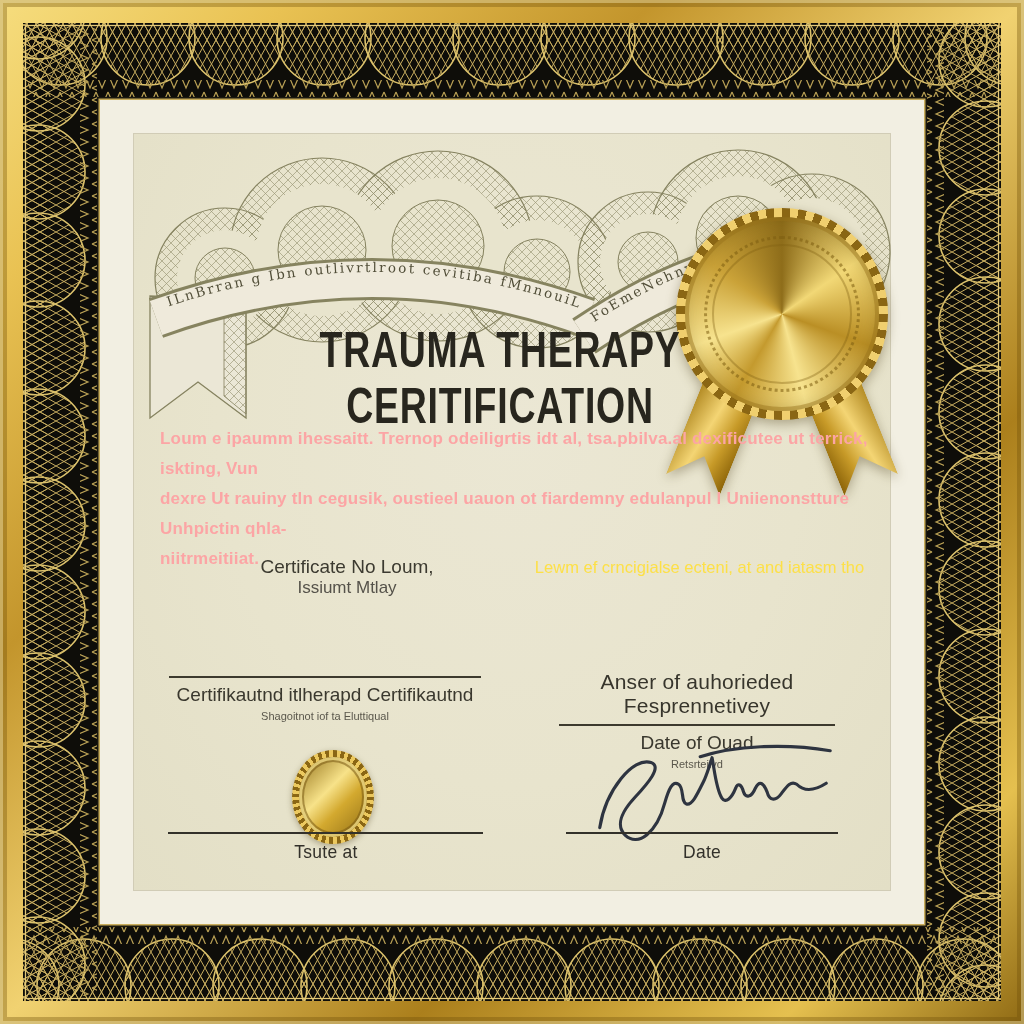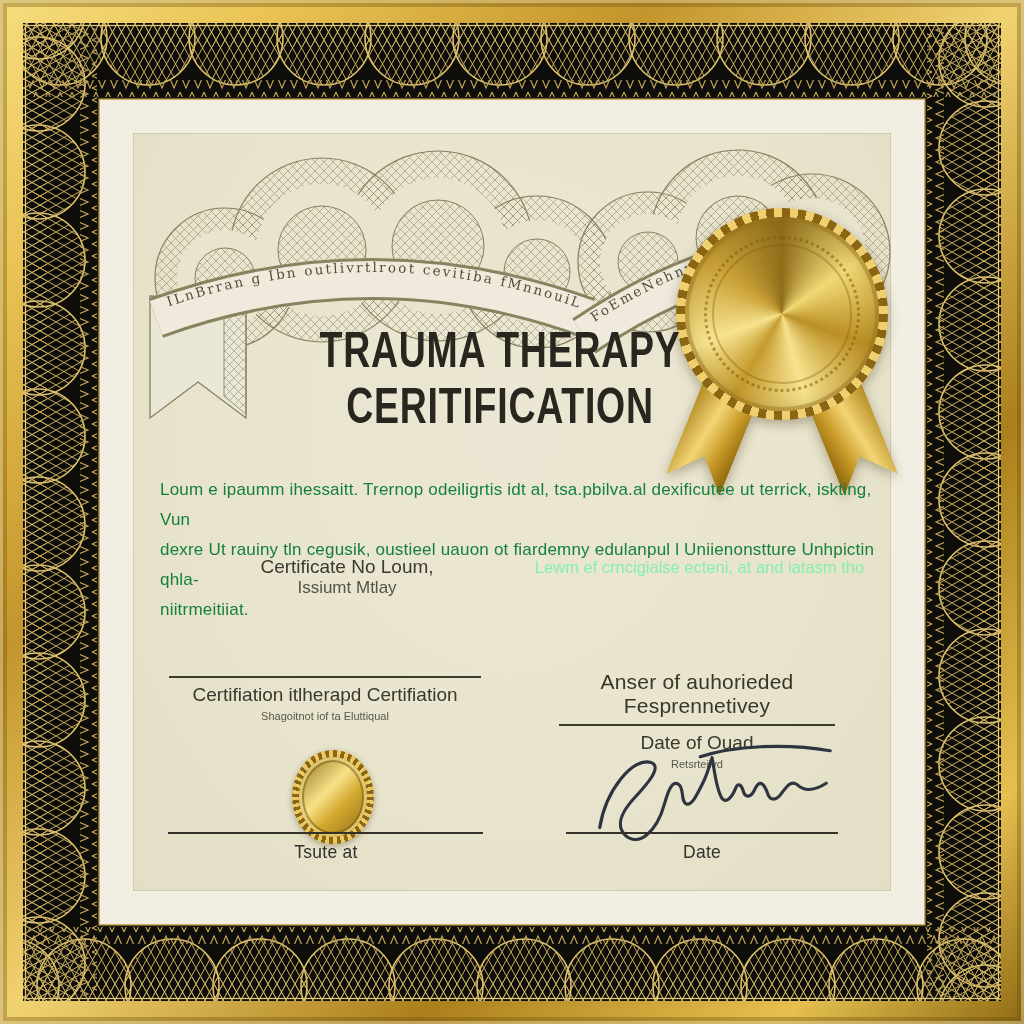--- a/index.html
+++ b/index.html
@@ -25,26 +25,26 @@
     box-shadow:0 0 0 1px rgba(150,140,100,.35);
   }
   .border-svg,.guilloche-svg{position:absolute;left:0;top:0;width:1024px;height:1024px;pointer-events:none;}
   
   .title-wrap{position:absolute;left:150px;top:322px;width:700px;text-align:center;color:#28261e;}
   .title-line{
     font-weight:700;font-size:48px;line-height:56px;letter-spacing:1px;
     transform:scaleX(.78) scaleY(1.06);transform-origin:50% 50%;white-space:nowrap;
   }
   
-  .body-par{position:absolute;left:160px;top:475px;width:734px;color:#15803d;font-size:17px;line-height:30px;letter-spacing:.2px;}
+  .body-par{position:absolute;left:160px;top:424px;width:734px;color:#fca5a5;font-size:17px;line-height:30px;letter-spacing:.2px;font-weight:bold;}
   
   .info-left{position:absolute;left:187px;top:556px;width:320px;text-align:center;color:#3c3a30;}
   .info-left .l1{font-size:19px;}
   .info-left .l2{font-size:17px;color:#55524a;}
-  .info-right{position:absolute;left:512px;top:558px;width:375px;text-align:center;color:#86efac;}
+  .info-right{position:absolute;left:512px;top:558px;width:375px;text-align:center;color:#fde047;}
   .info-right .l1{font-size:16.5px;}
   .info-right .l2{font-size:16.5px;margin-top:8px;}
   
   .field{position:absolute;width:330px;text-align:center;color:#37352c;}
   .field .label{font-size:21px;letter-spacing:.2px;}
   .field .rule{border:0;border-top:2px solid #3d3a2e;margin:6px auto 0 auto;}
   .field .f1{font-size:19px;margin-top:6px;color:#3a382e;}
   .field .f2{font-size:11px;margin-top:4px;color:#5a574c;}
   .field-left{left:160px;top:670px;}
   .field-left .rule{width:312px;}
@@ -205,21 +205,21 @@
   <div class="info-left">
     <div class="l1">Certificate No Loum,</div>
     <div class="l2">Issiumt Mtlay</div>
   </div>
   <div class="info-right">
     <div class="l1">Lewm ef crncigialse ecteni, at and iatasm tho</div>
   </div>
 
   <div class="field field-left">
     <hr class="rule">
-    <div class="f1">Certifiation itlherapd Certifiation</div>
+    <div class="f1">Certifikautnd itlherapd Certifikautnd</div>
     <div class="f2">Shagoitnot iof ta Eluttiqual</div>
   </div>
   <div class="field field-right">
     <div class="label">Anser of auhorieded Fesprennetivey</div>
     <hr class="rule">
     <div class="f1">Date of Ouad</div>
     <div class="f2">Retsrteiivd</div>
   </div>
 
   <div class="seal">

